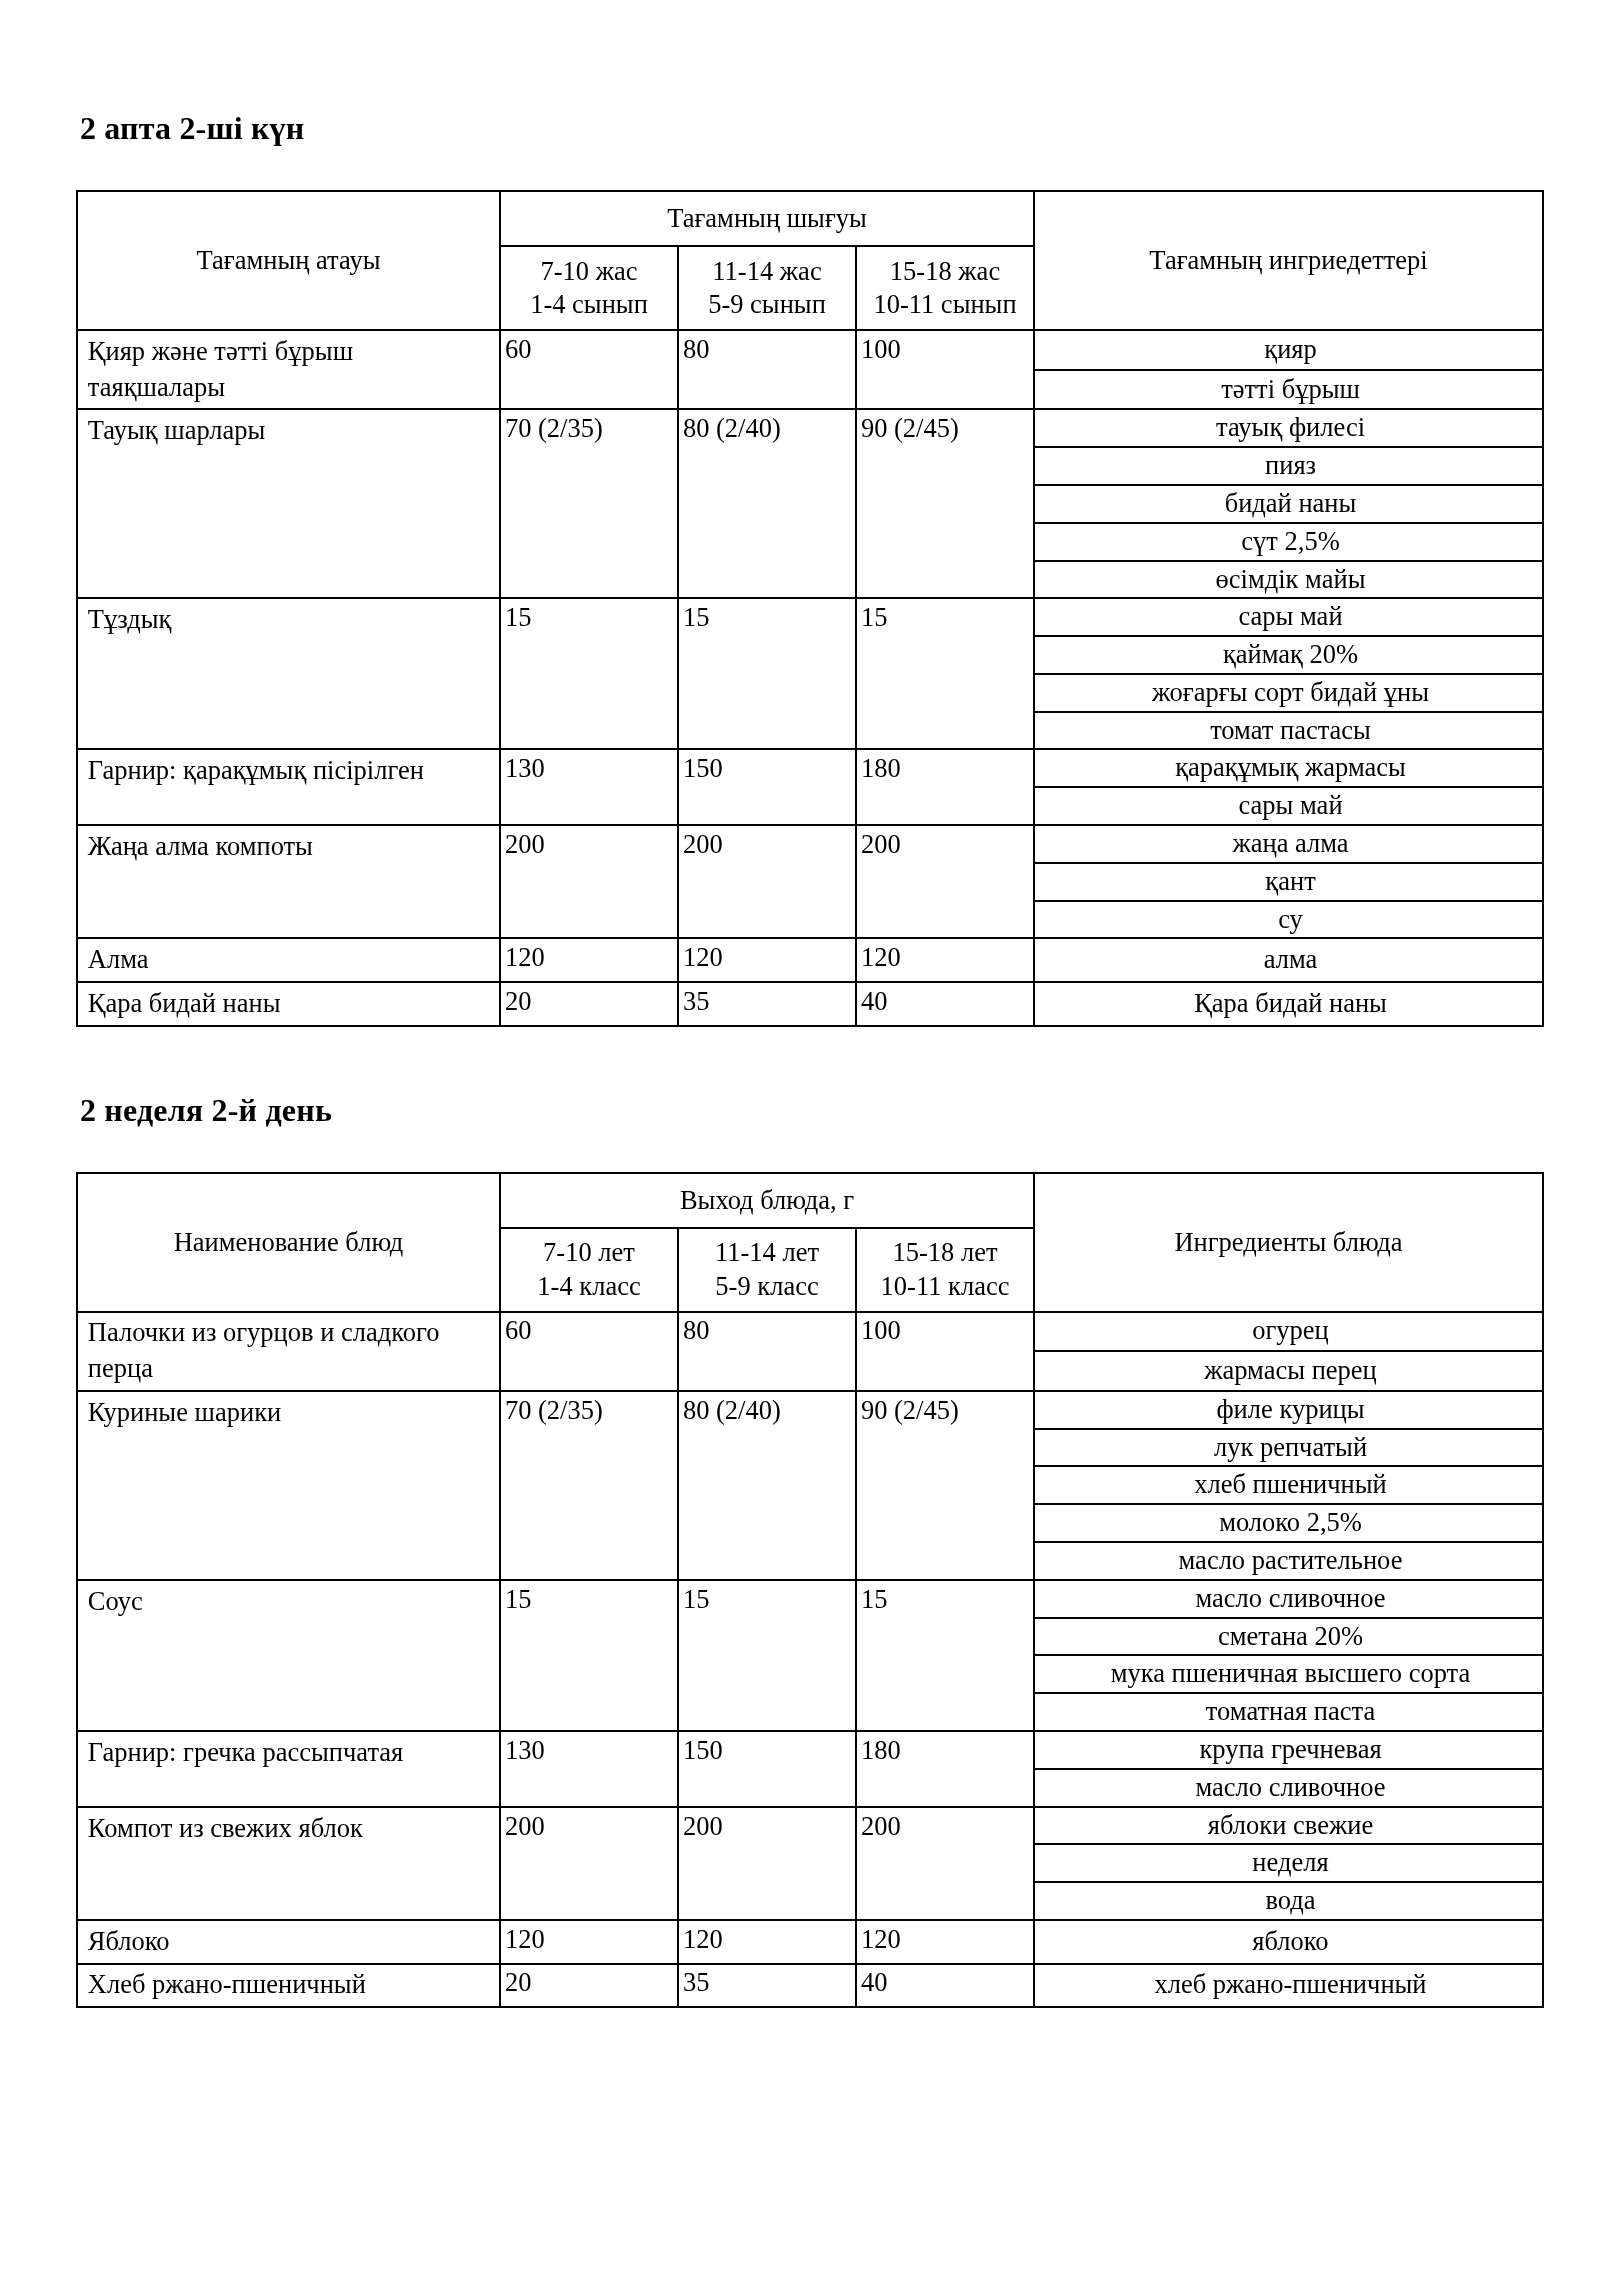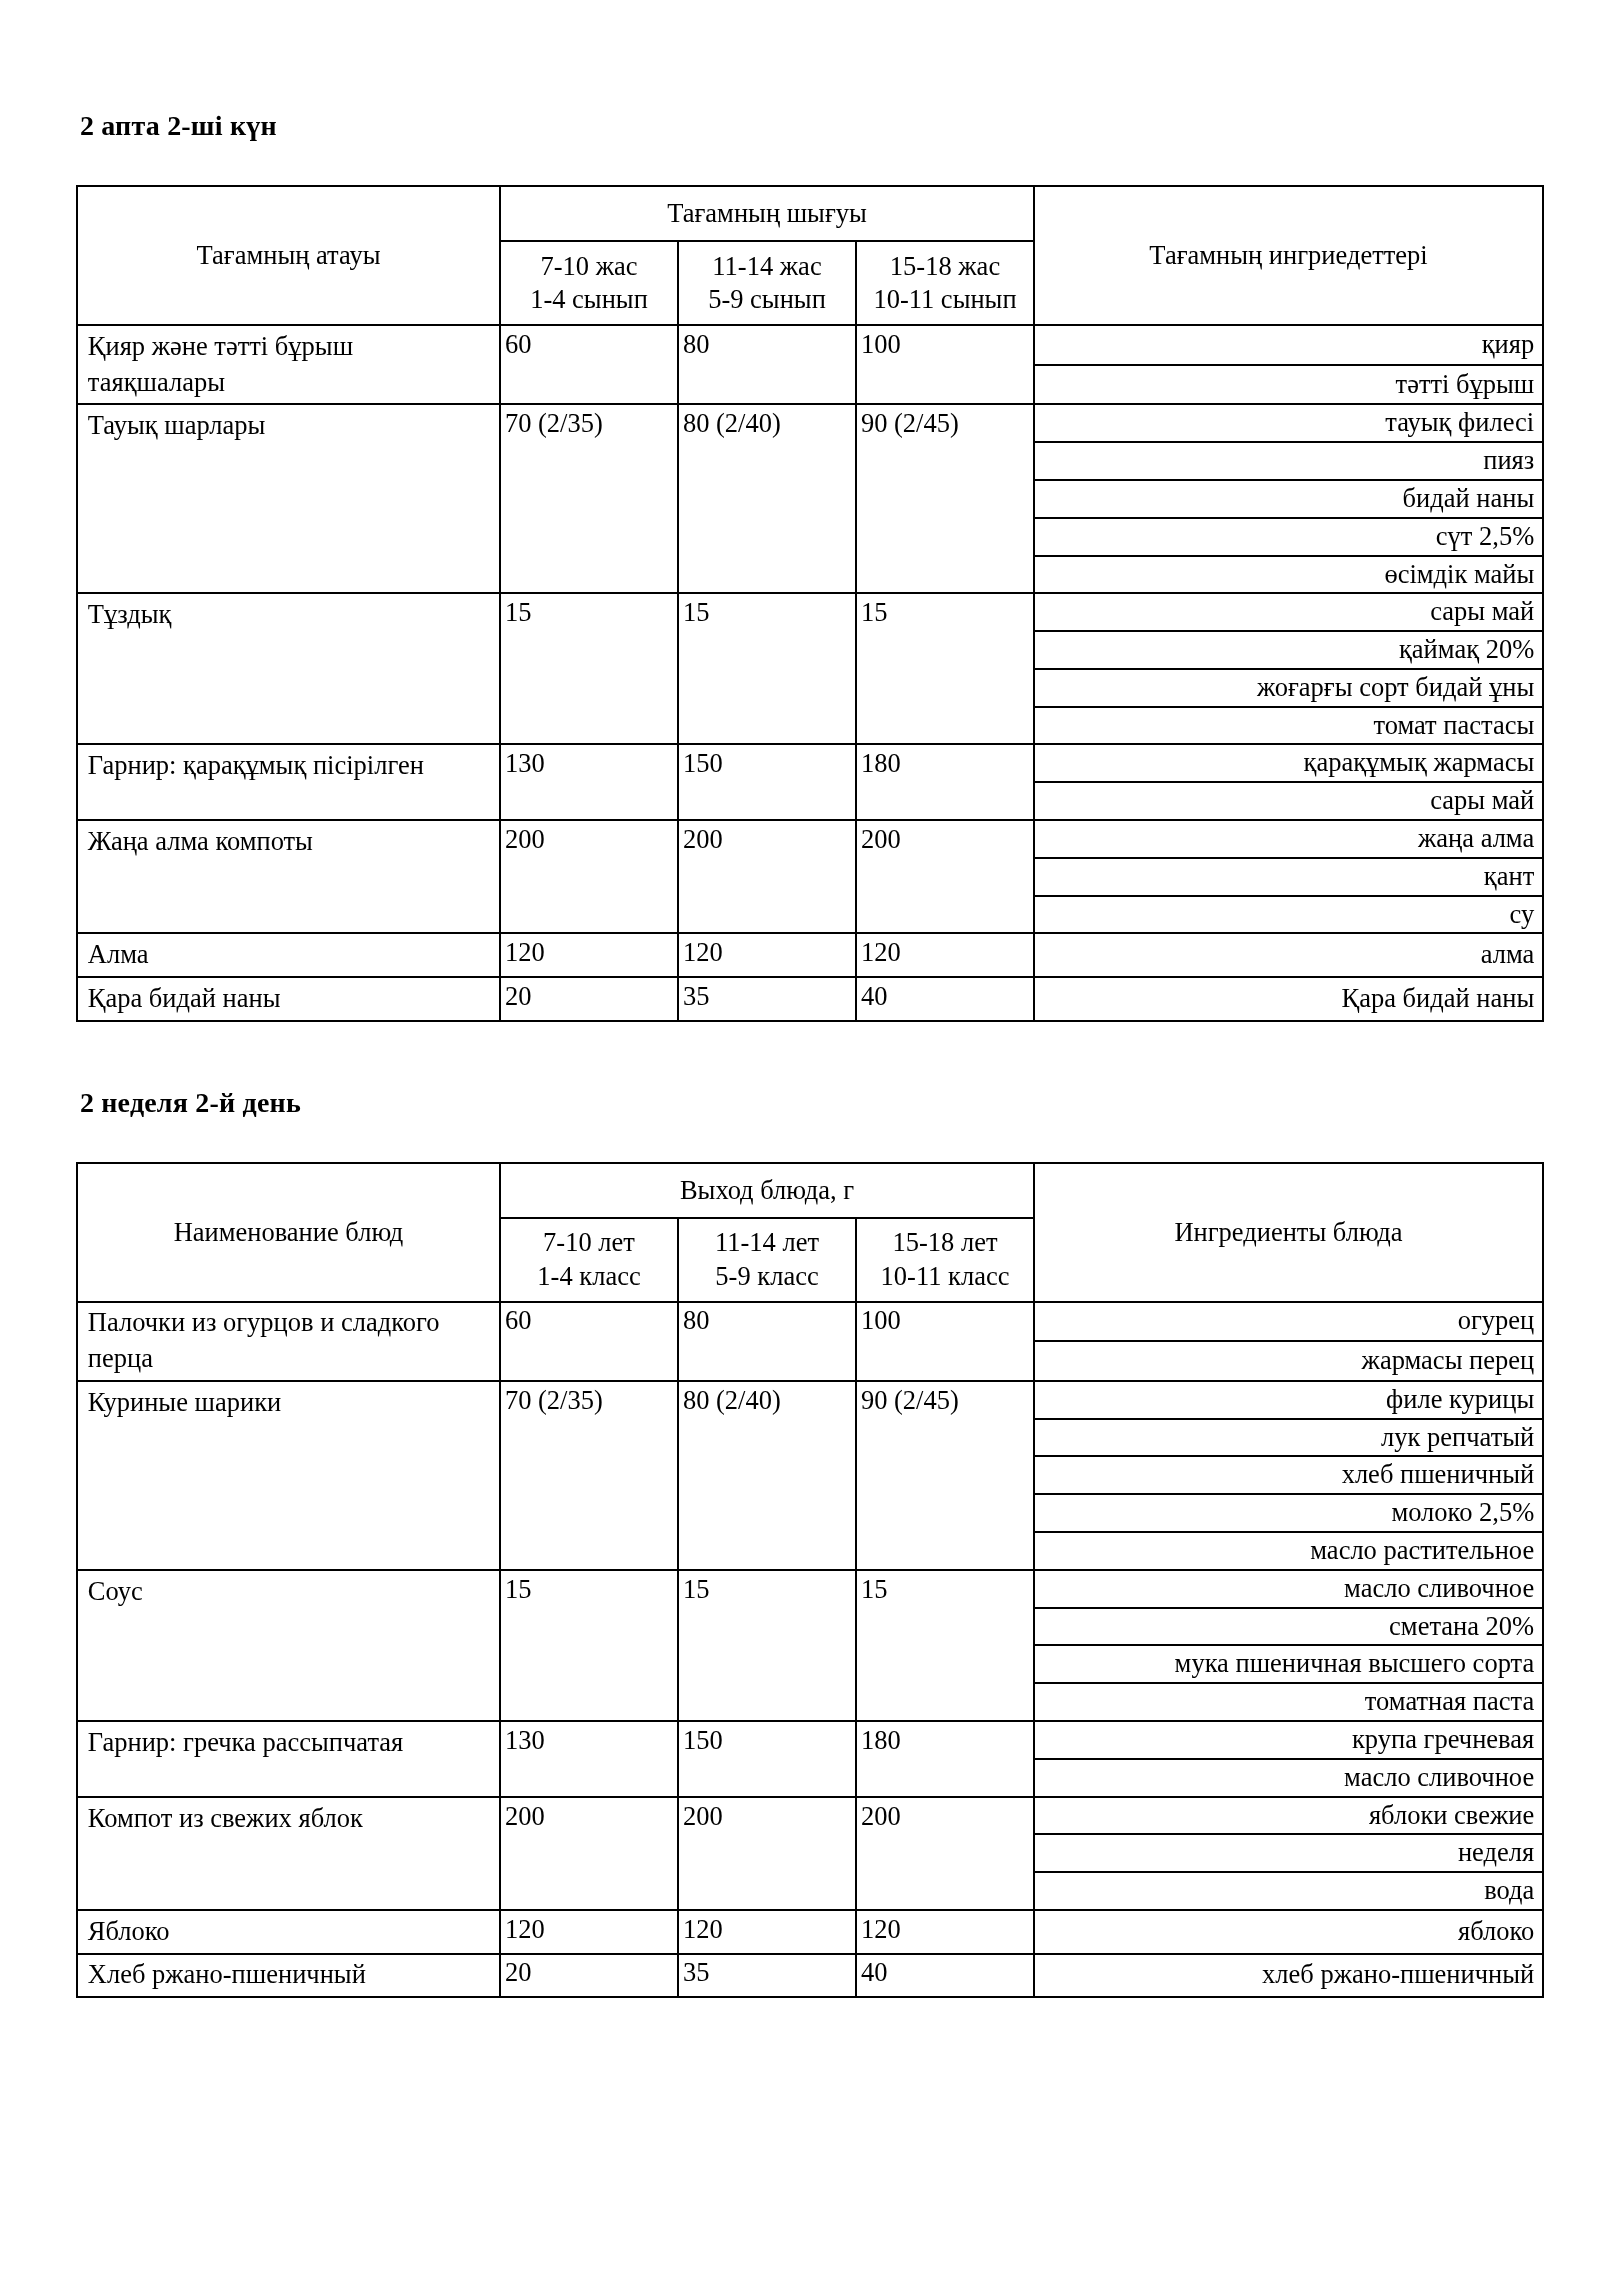--- a/index.html
+++ b/index.html
@@ -11,21 +11,21 @@
     position: relative;
     width: 1621px;
     height: 2293px;
     background: #ffffff;
     box-sizing: border-box;
     padding: 110px 76px 0 76px;
     font-family: "Liberation Serif", "DejaVu Serif", serif;
     color: #000000;
   }
   .section-heading {
-    font-size: 28px;
+    font-size: 32px;
     font-weight: bold;
     margin: 0 0 43px 3.9px;
     letter-spacing: 0.2px;
   }
   .section-heading.second {
     margin-top: 65px;
   }
   table.menu-table {
     border-collapse: collapse;
     table-layout: fixed;
@@ -60,21 +60,21 @@
     vertical-align: top;
     padding: 2.9px 7.8px 2.9px 9.8px;
     line-height: 1.35;
   }
   .value-cell {
     text-align: left;
     vertical-align: top;
     padding: 2.9px 3.9px;
   }
   .ing-cell {
-    text-align: right;
+    text-align: center;
     vertical-align: middle;
     padding: 2px 7.8px 2px 11.8px;
     height: 37px;
     line-height: 1.2;
   }
   tr.dish-start td {
     border-top-width: 2.9px;
   }
 </style>
 </head>

